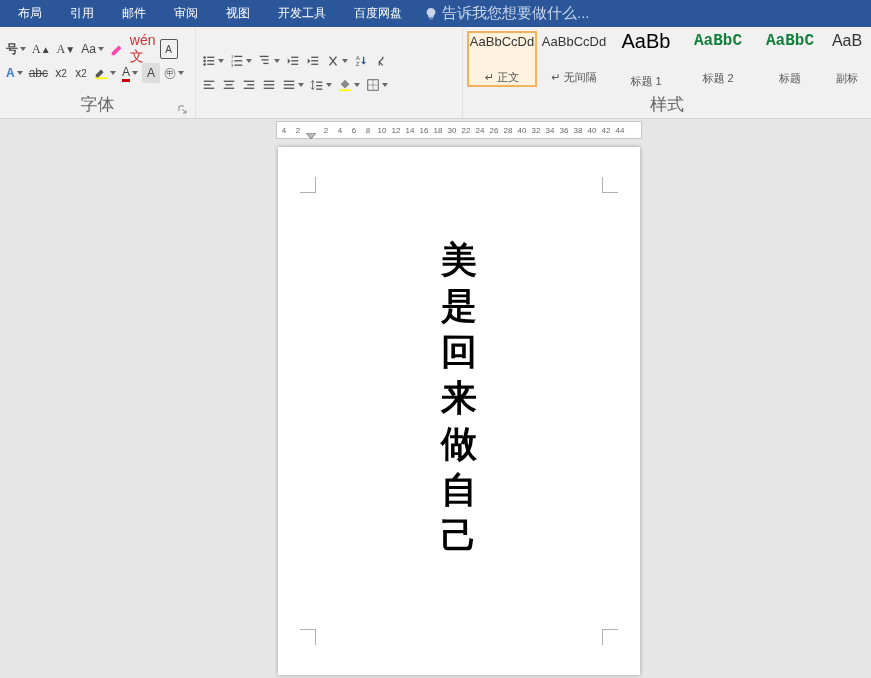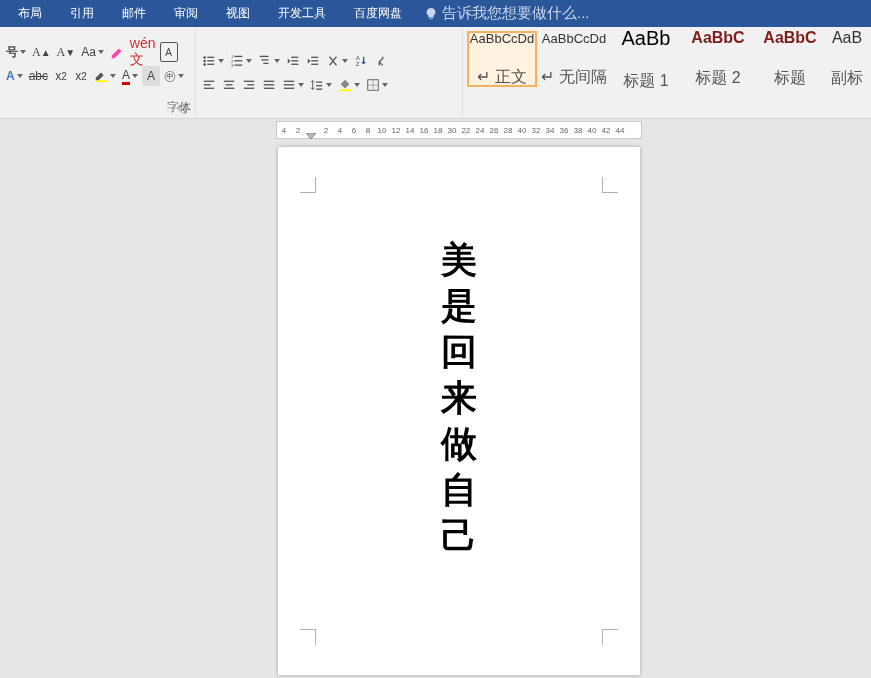--- a/index.html
+++ b/index.html
@@ -6,35 +6,35 @@
 body { font-family: "Microsoft YaHei", sans-serif; font-size: 12px; background: #e6e6e6; width: 871px; height: 678px; overflow: hidden; }
 
 .menubar { background: #2b579a; height: 27px; display: flex; align-items: center; padding: 0 4px; color: #fff; }
 .menubar .tab { padding: 0 14px; height: 100%; display: flex; align-items: center; cursor: pointer; font-size: 12px; }
 .tell-me { display: flex; align-items: center; color: #c8d5ea; margin-left: 8px; font-size: 15px; }
 .tell-me svg { margin-right: 4px; }
 
 .ribbon { background: #f1f1f1; border-bottom: 1px solid #d4d4d4; height: 92px; display: flex; }
 .group { border-right: 1px solid #e1e1e1; display: flex; flex-direction: column; padding: 2px 4px 1px 4px; }
 .group-body { flex: 1; display: flex; flex-direction: column; justify-content: center; gap: 4px; }
-.group-label { text-align: right; font-size: 12px; color: #666; padding: 0 0 1px 0; position: relative; }
+.group-label { text-align: center; font-size: 17px; color: #666; padding: 0 0 1px 0; position: relative; }
 .group-label .launcher { position: absolute; right: 2px; bottom: 1px; width: 12px; height: 12px; display: flex; align-items: center; justify-content: center; }
 
 .btnrow { display: flex; align-items: center; gap: 2px; }
 .btn { display: inline-flex; align-items: center; justify-content: center; min-width: 18px; height: 20px; padding: 0 2px; border-radius: 2px; cursor: pointer; color: #444; }
 .btn.dd::after { content: ""; border-left: 3px solid transparent; border-right: 3px solid transparent; border-top: 4px solid #666; margin-left: 2px; }
 .btn svg { width: 14px; height: 14px; }
 
 .styles-gallery { display: flex; gap: 2px; align-items: stretch; padding: 2px 0; }
 .style-card { width: 70px; height: 56px; border: 1px solid transparent; display: flex; flex-direction: column; align-items: center; justify-content: center; cursor: pointer; background: #f1f1f1; gap: 17px; }
 .style-card.selected { border-color: #f5b25d; background: #fff3e0; box-shadow: inset 0 0 0 1px #f5b25d; }
 .style-card .preview { font-size: 13px; color: #333; margin-bottom: 4px; }
 .style-card .preview.big { font-size: 20px; font-weight: 400; color: #000; }
-.style-card .preview.teal { color: #7f1d1d; }
-.style-card .label { font-size: 16px; color: #555; }
+.style-card .preview.teal { color: #15803d; font-family: Liberation Mono, monospace; }
+.style-card .label { font-size: 11px; color: #555; }
 
 .doc-area { position: relative; height: calc(678px - 27px - 92px); background: #e6e6e6; overflow: hidden; }
 .h-ruler { position: absolute; top: 2px; left: 276px; width: 366px; height: 18px; background: #fff; border: 1px solid #c7c7c7; display: flex; align-items: center; font-size: 8px; color: #666; overflow: hidden; }
 .h-ruler .tick { width: 14px; text-align: center; flex-shrink: 0; }
 .indent-marker { position:absolute; left: 306px; top: 14px; width: 10px; height: 8px; }
 .page { position: absolute; left: 278px; top: 28px; width: 362px; height: 528px; background: #fff; box-shadow: 0 0 4px rgba(0,0,0,0.3); }
 .crop { position: absolute; width: 16px; height: 16px; border: 1px solid #b0b0b0; }
 .crop.tl { top: 30px; left: 22px; border-right: none; border-bottom: none; transform: rotate(180deg);}
 .crop.tr { top: 30px; right: 22px; border-left: none; border-bottom: none; transform: rotate(180deg);}
 .crop.bl { bottom: 30px; left: 22px; border-right: none; border-top: none; transform: rotate(180deg);}
@@ -252,20 +252,23 @@
         </div>
         <div class="style-card">
           <div class="preview teal" style="font-size:16px;font-weight:600">AaBbC</div>
           <div class="label">标题</div>
         </div>
         <div class="style-card" style="width:40px">
           <div class="preview" style="font-size:16px">AaB</div>
           <div class="label">副标</div>
         </div>
       </div>
+    </div>
+    <div class="group-label">
+      <span>样式</span>
     </div>
   </div>
 </div>
 
 <div class="doc-area">
   <div class="h-ruler" id="ruler">
       <div class="tick">4</div>
       <div class="tick">2</div>
       <div class="tick"></div>
       <div class="tick">2</div>

